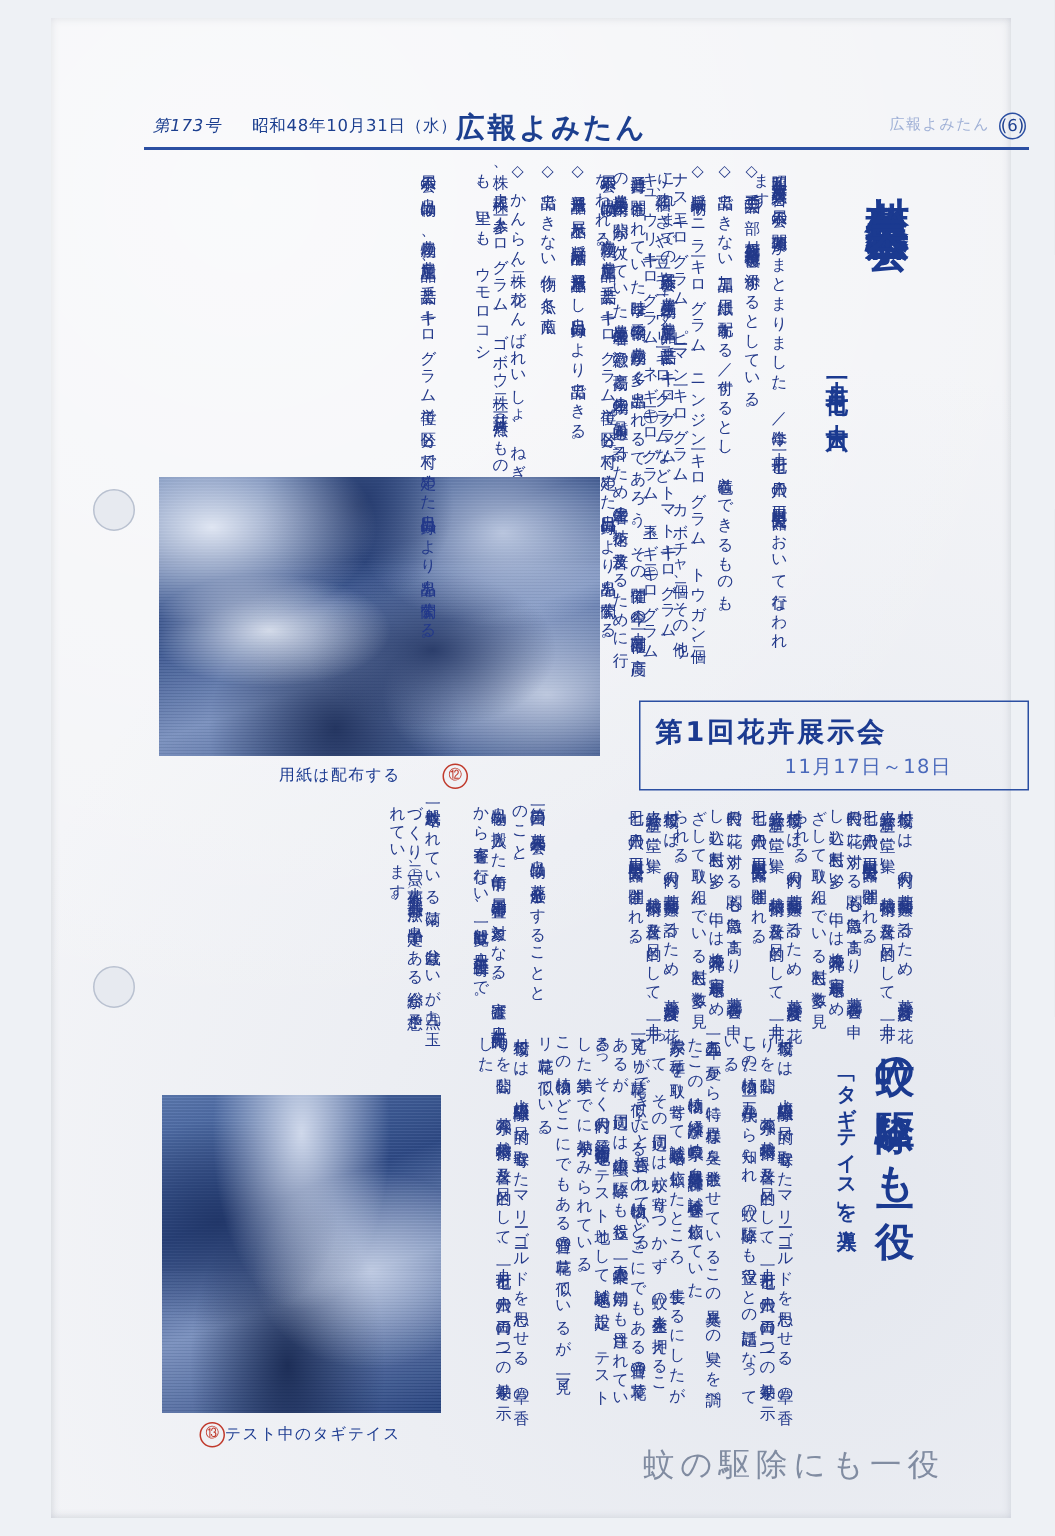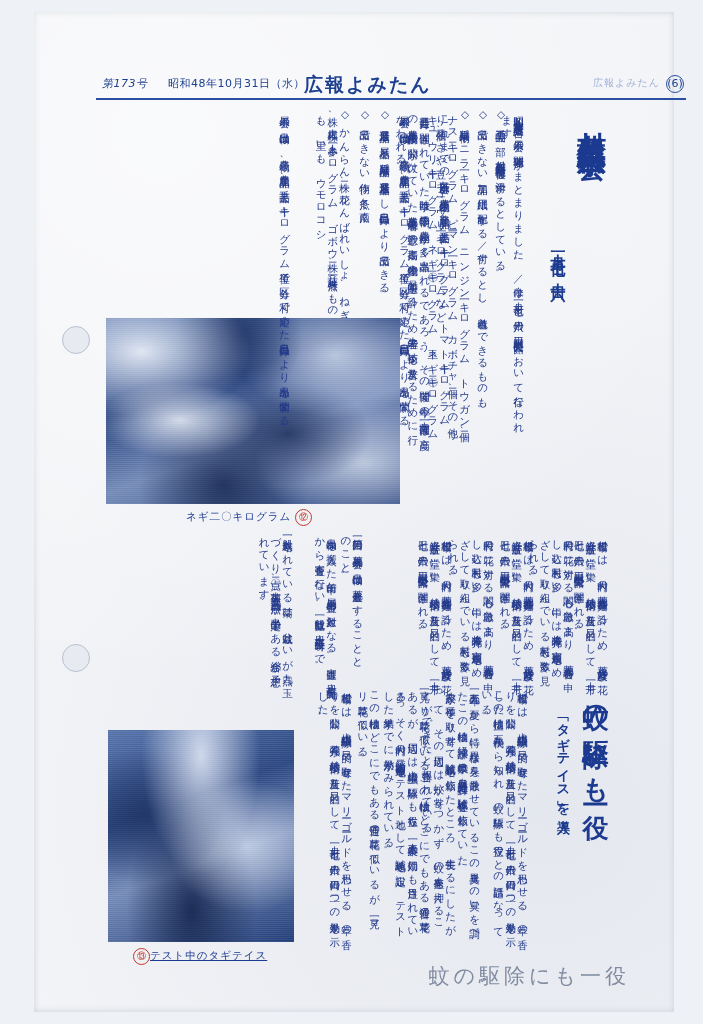--- a/index.html
+++ b/index.html
@@ -209,28 +209,32 @@
     <div class="v col a1c" style="right:244px;width:13px;">普通二月に開催されていた時季は季節物の農産物が多く出品されるであろう。その開催で今年の十一月開催は高度の農業生産技術の公開が欠けていた農業生産者の意欲の高揚と生産物の品質向上を計るため生産者の技術を普及するために行なわれる。</div>
     <div class="v col a1c" style="right:264px;width:13px;">展示会の出品物は、農産物、農産加工品、手芸品と十キログラム単位で区分し村で定めた出品目録により出品を公開する。</div>
     <div class="v col a1c" style="right:284px;width:13px;">◇普通展示品 展示品と奨励展示品は普通展示品とし出品目録により出品できる。</div>
     <div class="v col a1c" style="right:304px;width:13px;">◇出品できない作物 冬瓜、南瓜</div>
     <div class="v col a1c" style="right:324px;width:13px;">◇かんらん二株、花かんばれいしょ、ねぎ類一キログラム、ごぼう二株、大根二株、人参一キログラム、ゴボウ二株、甘藷一株（煮たもの）一キログラム、山いも一株・水いも、里いも、ウモロコシ</div>
 
     <div class="photo p1" style="left:72px;top:306px;width:294px;height:186px;">
       <div class="grain"></div>
       <div class="blobs"></div>
     </div>
-    <div class="caption" style="left:152px;top:498px;">ネギ二〇キログラム</div>
+    <div class="caption" style="left:152px;top:498px;">用紙は配布する</div>
     <div class="figmark" style="left:261px;top:497px;">⑫</div>
 
     <div class="v col" style="right:384px;top:96px;width:13px;height:330px;">展示会の出品物は、農産物、農産加工品、手芸品と十キログラム単位で区分し村で定めた出品目録により出品を公開する。</div>
     <div class="v col" style="left:316px;top:518px;width:13px;height:140px;">第一回目の花卉展示会の出品物は花卉全般とすることとのこと。</div>
     <div class="v col" style="left:290px;top:518px;width:13px;height:160px;">出品物を搬入した午前中に展示用審査の対象となる。審査は十八日午前九時から審査を行ない、一般観覧は十八日午後五時まで。</div>
     <div class="v col" style="left:246px;top:518px;width:13px;height:160px;">一般栽培されている菊は、盆栽けいが九〇点、玉づくり二〇点、大菊（仕立）九〇点前三〇点が出品予定である総合が予想されています。</div>
 
+    <div class="head2">
+      <div class="t">第1回花卉展示会</div>
+      <div class="d">11月17日～18日</div>
+    </div>
 
     <div class="v col" style="right:66px;top:520px;width:13px;height:146px;">村役場では、村内の花卉園芸振興を計るため、花卉愛好者及び花卉経営者が一堂に集い、栽培技術の普及を目的として、十一月十七日と十八日の両日村中央公民館で開催される。</div>
     <div class="v col" style="right:100px;top:520px;width:13px;height:146px;">村民の花に対する関心も急激に高まり、花卉講習会を申し込む村民も多い。中には将来花卉の実用栽培をめざして取り組んでいる村民も数多く見られる。</div>
     <div class="v col" style="right:140px;top:520px;width:13px;height:146px;">村役場では、村内の花卉園芸振興を計るため、花卉愛好者及び花卉経営者が一堂に集い、栽培技術の普及を目的として、十一月十七日と十八日の両日村中央公民館で開催される。</div>
     <div class="v col" style="right:180px;top:520px;width:13px;height:146px;">村民の花に対する関心も急激に高まり、花卉講習会を申し込む村民も多い。中には将来花卉の実用栽培をめざして取り組んでいる村民も数多く見られる。</div>
     <div class="v col" style="right:222px;top:520px;width:13px;height:146px;">村役場では、村内の花卉園芸振興を計るため、花卉愛好者及び花卉経営者が一堂に集い、栽培技術の普及を目的として、十一月十七日と十八日の両日村中央公民館で開催される。</div>
 
     <div class="v head3">蚊の駆除にも一役</div>
     <div class="v head3sub">「タギテイス」を導入</div>
 
@@ -240,19 +244,19 @@
     <div class="v col" style="right:218px;top:672px;width:13px;height:250px;">農家が種子を取り寄せて試験栽培を依頼したところ、生長するにしたがって、その周辺には蚊が寄りつかず、蚊の大発生を押えることができたと報告されている。</div>
     <div class="v col" style="right:244px;top:672px;width:13px;height:250px;">一見マリ草花に似ているこの植物はどこにでもある普通の草花であるが、周辺には土壌線虫の駆除にも役立ち、一人工農業の効用にも注目されている。</div>
     <div class="v col" style="right:268px;top:672px;width:13px;height:250px;">さっそく村内の第二消防宿舎敷地をテスト地として試験地を設定し、テストした結果すでに効果がみられている。</div>
     <div class="v col" style="right:294px;top:672px;width:13px;height:250px;">この植物はどこにでもある普通の草花に似ているが、一見マリ草花に似ている。</div>
     <div class="v col" style="right:322px;top:672px;width:13px;height:250px;">村役場では、土壌線虫駆除の目的で取寄せたマリーゴールドを思わせる、草の香りを公開し、花卉系の栽培技術の普及を目的として、十一月十七日と十八日の両日の二つの効果を示した。</div>
 
     <div class="photo p2" style="left:74px;top:718px;width:186px;height:212px;">
       <div class="grain"></div>
       <div class="blobs"></div>
     </div>
-    <div class="caption" style="left:116px;top:937px;text-decoration:underline;">テスト中のタギテイス</div>
+    <div class="caption" style="left:116px;top:937px;">テスト中のタギテイス</div>
     <div class="figmark" style="left:99px;top:936px;">⑬</div>
 
     <div class="stamp">蚊の駆除にも一役</div>
 
   </div>
 </div>
 
 </body></html>

